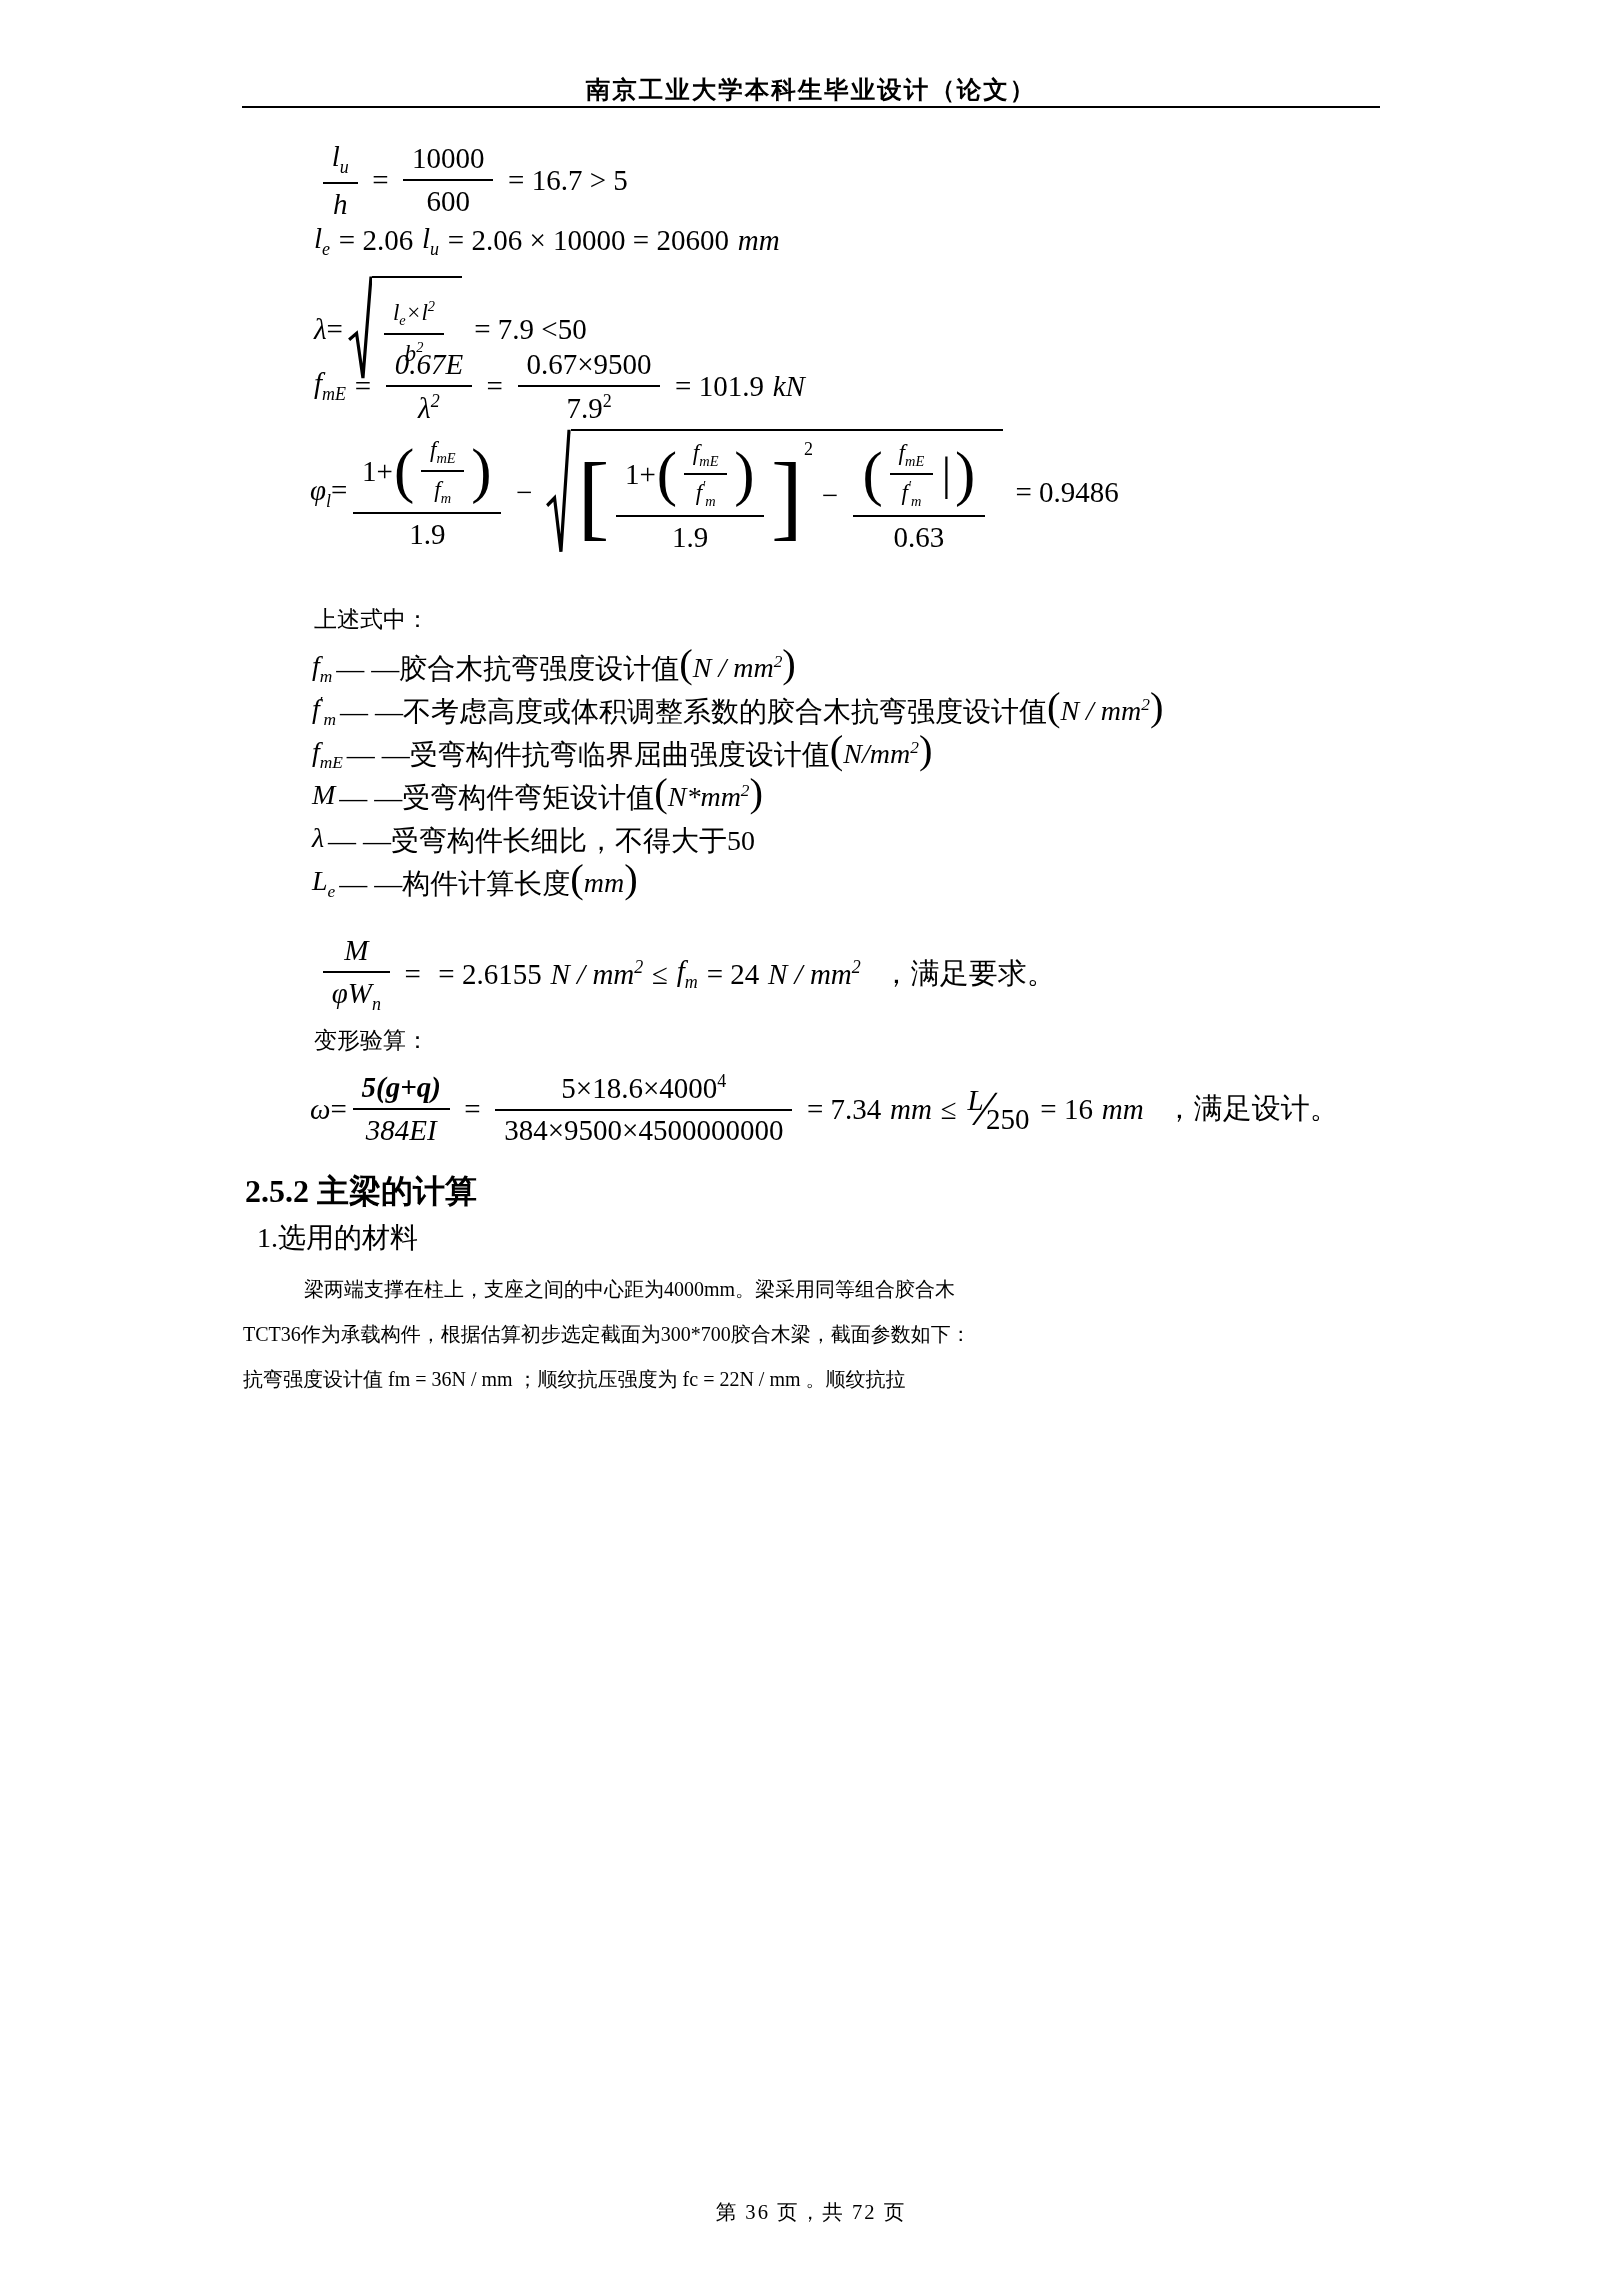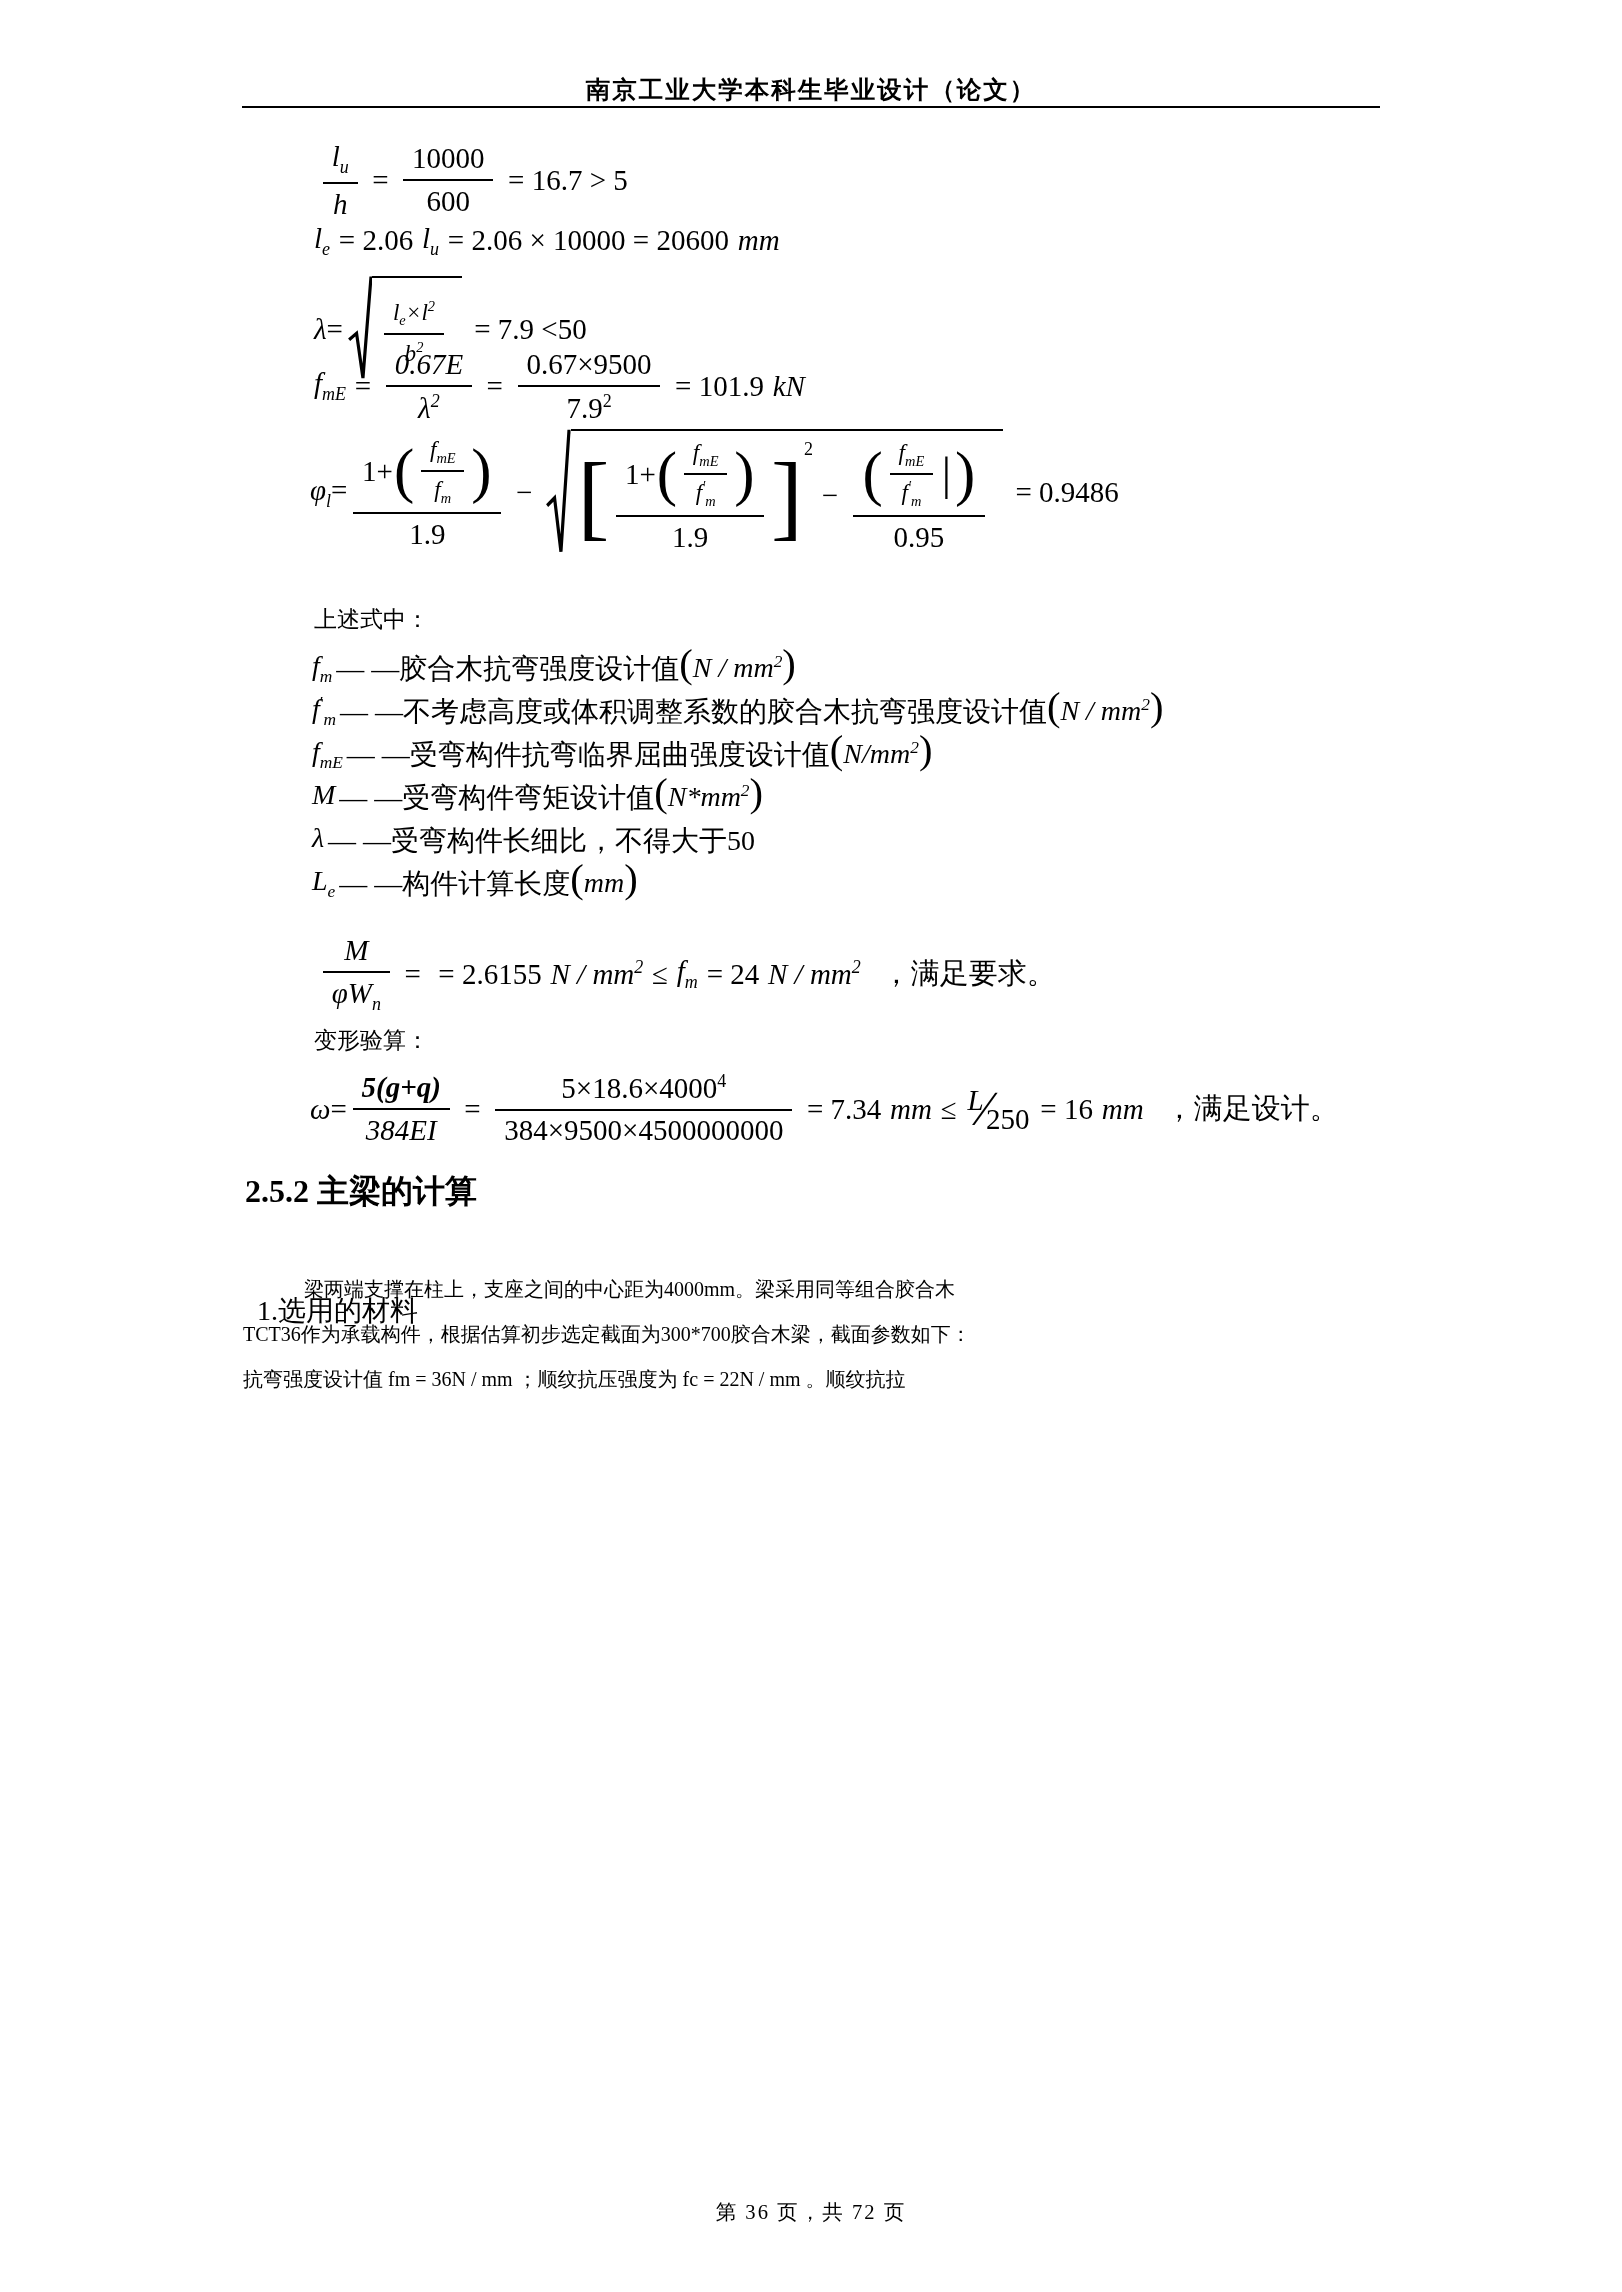--- a/index.html
+++ b/index.html
@@ -57,21 +57,21 @@
   [data-name="equation-effective-length"]{top:222px;left:314px;}
   [data-name="equation-lambda"]{top:276px;left:314px;}
   [data-name="equation-critical-buckling"]{top:347px;left:314px;}
   [data-name="equation-stability-coefficient"]{top:429px;left:310px;}
   [data-name="definitions-intro"]{top:604px;left:314px;}
   [data-name="definitions-list"]{top:647px;left:312px;}
   [data-name="equation-bending-strength-check"]{top:933px;left:317px;}
   [data-name="deformation-check-label"]{top:1025px;left:314px;}
   [data-name="equation-deflection-check"]{top:1070px;left:310px;}
   [data-name="section-heading"]{top:1170px;left:245px;}
-  [data-name="subsection-heading"]{top:1292px;left:257px;}
+  [data-name="subsection-heading"]{top:1219px;left:257px;}
   [data-name="body-paragraph"]{top:1267px;left:243px;width:1139px;}
 </style>
 </head>
 <body>
 
 <div class="page" data-name="document-page">
 
   <div class="abs header" data-name="page-header-title">南京工业大学本科生毕业设计（论文）</div>
   <div class="abs rule" data-name="header-rule"></div>
 
@@ -171,21 +171,21 @@
         <span class="frac" data-name="fraction-c">
           <span class="num" data-name="numerator">
             <span class="bp" data-name="left-paren">(</span>
             <span class="frac small" data-name="fraction">
               <span class="num" data-name="numerator"><span class="vg it" data-name="math-var"><span data-name="var-base">f</span><sub class="s" data-name="var-subscript">mE</sub></span></span>
               <span class="den" data-name="denominator"><span class="vg it" data-name="math-var"><span data-name="var-base">f</span><sup class="pr" data-name="prime-mark">′</sup><sub class="s" data-name="var-subscript">m</sub></span></span>
             </span>
             <span class="cbar" data-name="vertical-bar">|</span>
             <span class="bp" data-name="right-paren">)</span>
           </span>
-          <span class="den" data-name="denominator">0.95</span>
+          <span class="den" data-name="denominator">0.63</span>
         </span>
       </span>
     </span>
     <span class="op" data-name="equation-result">= 0.9486</span>
   </div>
 
   <div class="abs label" data-name="definitions-intro">上述式中：</div>
 
   <div class="abs" data-name="definitions-list">
     <div class="def-item" data-name="definition-item">

